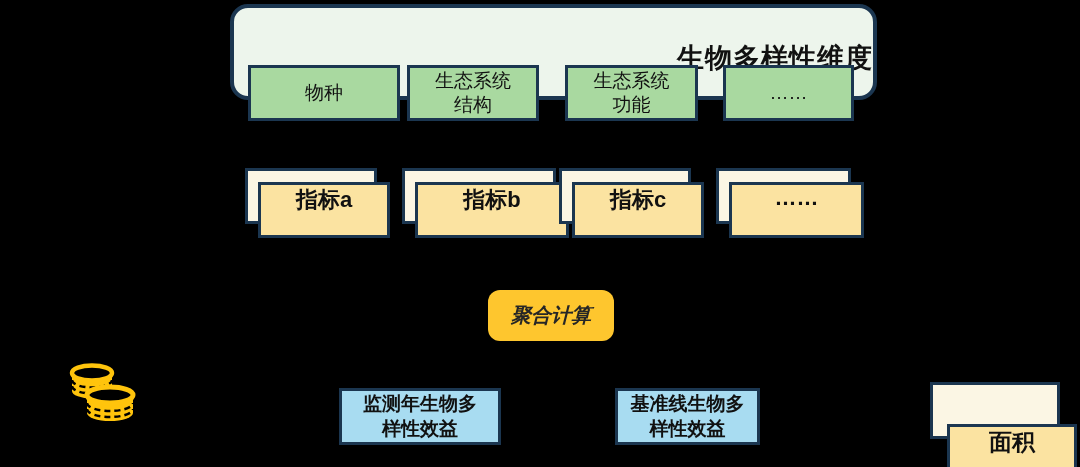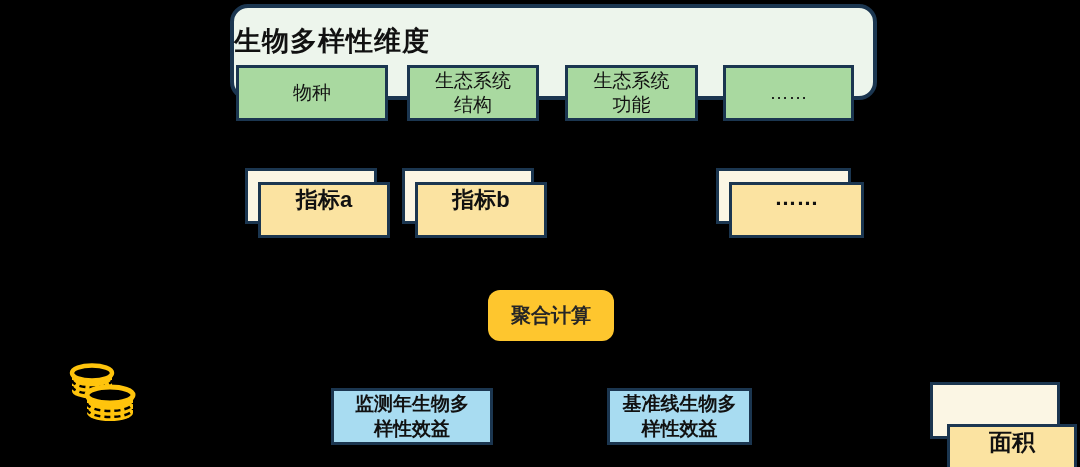--- a/index.html
+++ b/index.html
@@ -15,22 +15,22 @@
   .top-panel {
     position: absolute;
     left: 230px; top: 4px; width: 647px; height: 96px;
     box-sizing: border-box;
     background: var(--container_fill);
     border: 4px solid var(--outline);
     border-radius: 18px;
   }
   .panel-title {
     margin: 0;
-    padding-top: 15px;
-    text-align: left;
+    padding-top: 32px;
+    text-align: right;
     font-size: 27px;
     font-weight: bold;
     letter-spacing: 1px;
     color: var(--text);
   }
   .dim-box {
     position: absolute;
     top: 65px; height: 56px;
     box-sizing: border-box;
     background: var(--dimension_fill);
@@ -60,61 +60,69 @@
   .area-group .card.front { font-size: 23px; margin-top: 29px; }
   .agg-box {
     position: absolute;
     left: 488px; top: 290px; width: 126px; height: 51px;
     box-sizing: border-box;
     background: var(--aggregation_fill);
     border-radius: 12px;
     display: flex; align-items: center; justify-content: center;
     font-size: 20px; font-weight: bold;
     color: #262626;
+    font-style: italic;
   }
   .result-box {
     position: absolute;
     top: 388px; height: 57px;
     box-sizing: border-box;
     background: var(--result_fill);
     border: 3px solid var(--outline);
     display: flex; align-items: center; justify-content: center;
     text-align: center;
     font-size: 19px; font-weight: bold;
     line-height: 1.3;
     white-space: pre-line;
+    margin-left: 8px;
   }
   .coins-svg { position: absolute; left: 66px; top: 359px; }
 </style>
 </head>
 <body>
 
 <div class="canvas">
 
   <section class="top-panel">
     <h1 class="panel-title">生物多样性维度</h1>
   </section>
 
-  <div class="dim-box" style="left:236px; width:152px;text-align:right;">物种</div>
+  <div class="dim-box" style="left:248px; width:152px;text-align:right;">物种</div>
   <div class="dim-box" style="left:407px; width:132px;">生态系统
 结构</div>
   <div class="dim-box" style="left:565px; width:133px;">生态系统
 功能</div>
   <div class="dim-box" style="left:723px; width:131px;">……</div>
 
   <div class="card-group" style="left:258px; top:182px;">
     <div class="card back"></div>
     <div class="card front">
       <span>指标a</span>
     </div>
   </div>
-  <div class="card-group" style="left:415px; top:182px;">
+  <div class="card-group" style="left:415px; top:182px;padding-left:22px;">
     <div class="card back"></div>
     <div class="card front">
       <span>指标b</span>
+    </div>
+  </div>
+  <div class="card-group" style="left:572px; top:182px;">
+    <div class="card back"></div>
+    <div class="card front">
+      <span>指标c</span>
     </div>
   </div>
   <div class="card-group" style="left:729px; top:182px; width:135px;">
     <div class="card back"></div>
     <div class="card front">
       <span>……</span>
     </div>
   </div>
 
   <div class="agg-box">聚合计算</div>

